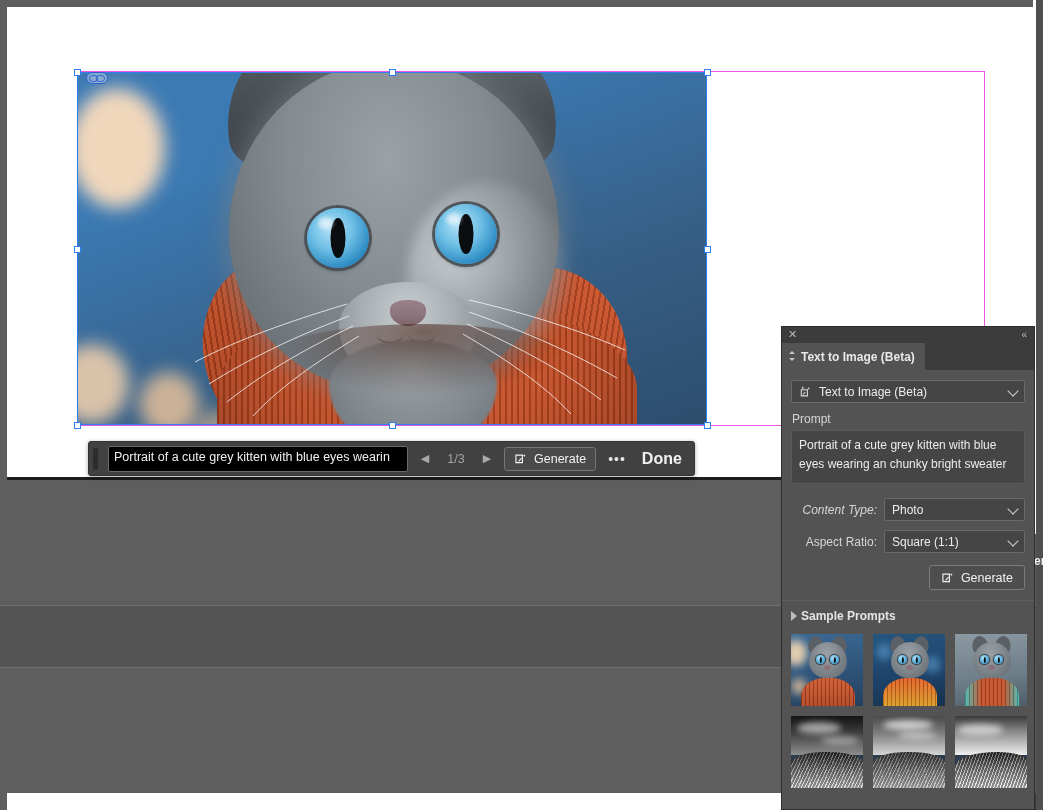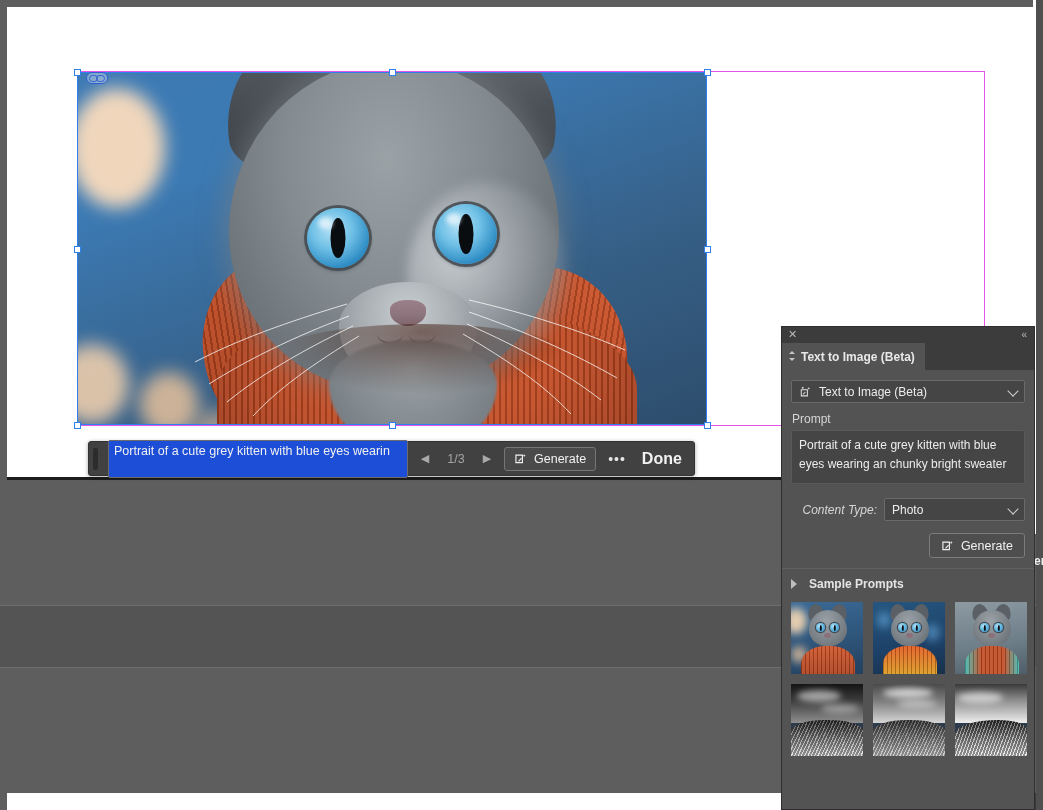--- a/index.html
+++ b/index.html
@@ -290,22 +290,22 @@
     box-shadow: 0 1px 4px rgba(0,0,0,.35);
   }
   #tb-grip {
     width: 5px; height: 22px;
     background: #2c2c2c;
     border-radius: 2px;
     margin-right: 2px;
   }
   #tb-prompt-input {
     width: 300px;
-    height: 38px;
-    background: #1d4ed8;
+    height: 26px;
+    background: #000000;
     border: 1px solid #6b6b6b;
     border-radius: 2px;
     color: #f0f0f0;
     font-size: 12.5px;
     font-family: "Liberation Sans", sans-serif;
     padding: 0 5px;
     outline: none;
     white-space: nowrap;
     overflow: hidden;
     line-height: 20px;
@@ -499,21 +499,21 @@
     border: 1px solid #7b7b7b;
     border-radius: 3px;
     color: #f1f1f1;
     font-size: 12.5px;
     cursor: pointer;
   }
 
   .section-header {
     display: flex;
     align-items: center;
-    gap: 12px;
+    gap: 4px;
     height: 30px;
     padding: 0 9px;
     border-top: 1px solid #606060;
     color: #e4e4e4;
     font-size: 12px;
     font-weight: bold;
     cursor: pointer;
   }
   .tri {
     width: 0; height: 0;
@@ -777,20 +777,27 @@
       
       <div class="select-row">
         <div class="select-label" style="width:86px;font-style:italic;">Content Type:</div>
         <div class="select-box">
           <span>Photo</span>
           <span class="chev"></span>
         </div>
       </div>
 
       
+      <div class="select-row">
+        <div class="select-label" style="width:86px;">Aspect Ratio:</div>
+        <div class="select-box">
+          <span>Square (1:1)</span>
+          <span class="chev"></span>
+        </div>
+      </div>
 
       
       <div id="panel-generate-row">
         <div id="panel-generate">
           <span class="wand-icon">
             <svg viewBox="0 0 16 16" width="14" height="14" fill="none" stroke="#f1f1f1" stroke-width="1.3">
               <path d="M2.2 3.6h7.4v8.6H2.2z"></path>
               <path d="M5.2 10.6l3.4-3.6"></path>
               <path d="M11.6 2.2l.5 1.5 1.5.5-1.5.5-.5 1.5-.5-1.5-1.5-.5 1.5-.5z" fill="#f1f1f1" stroke="none"></path>
             </svg>

